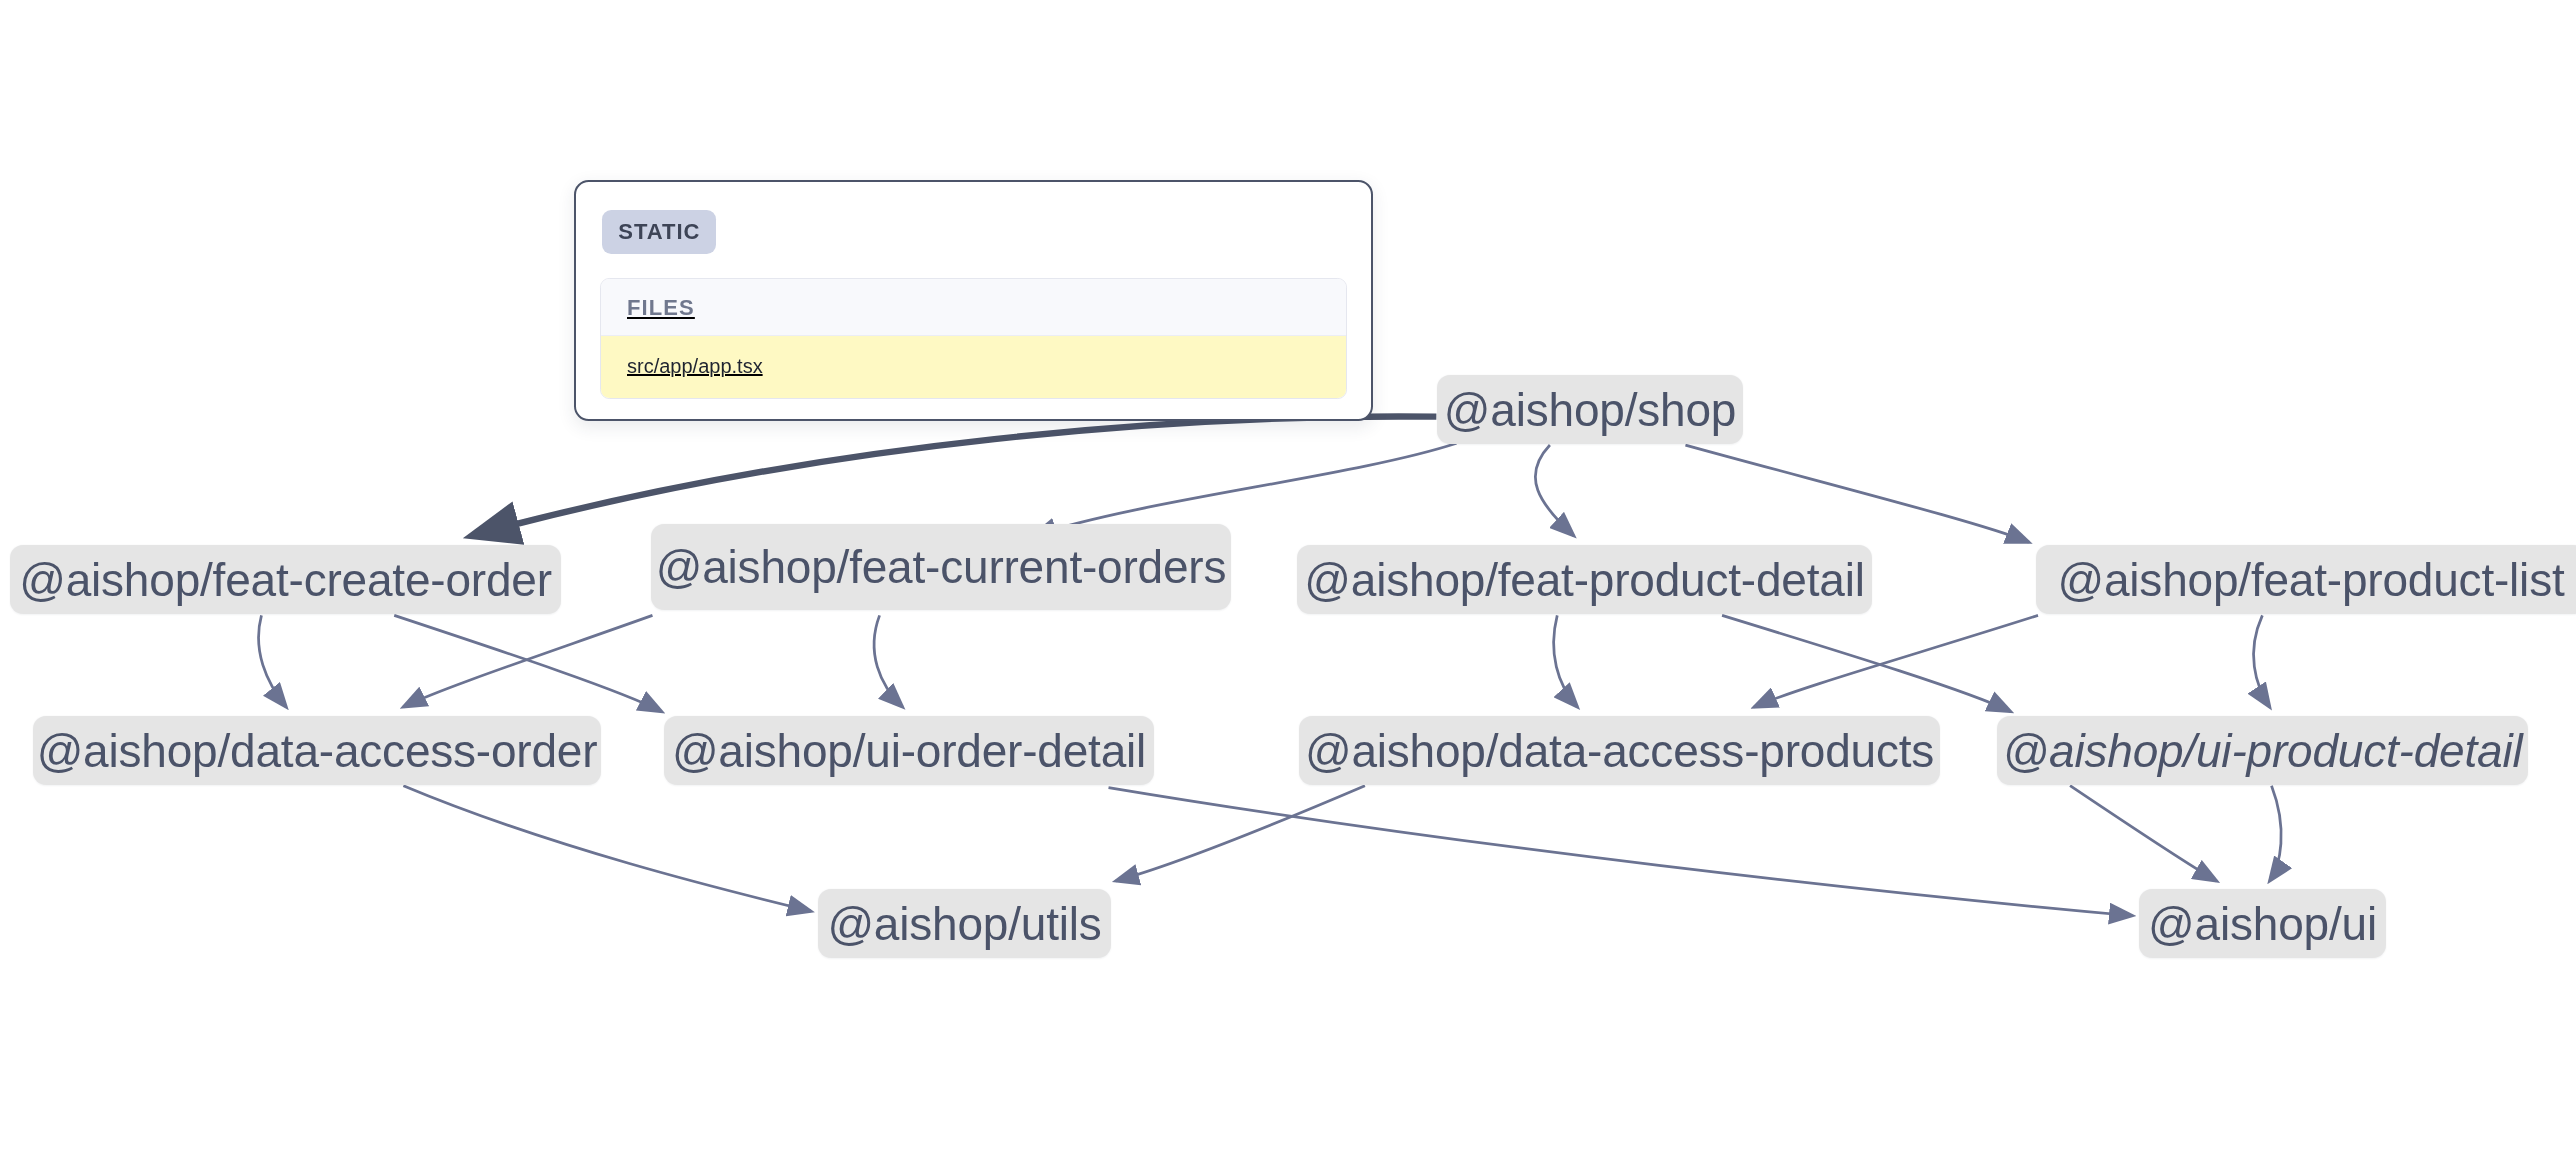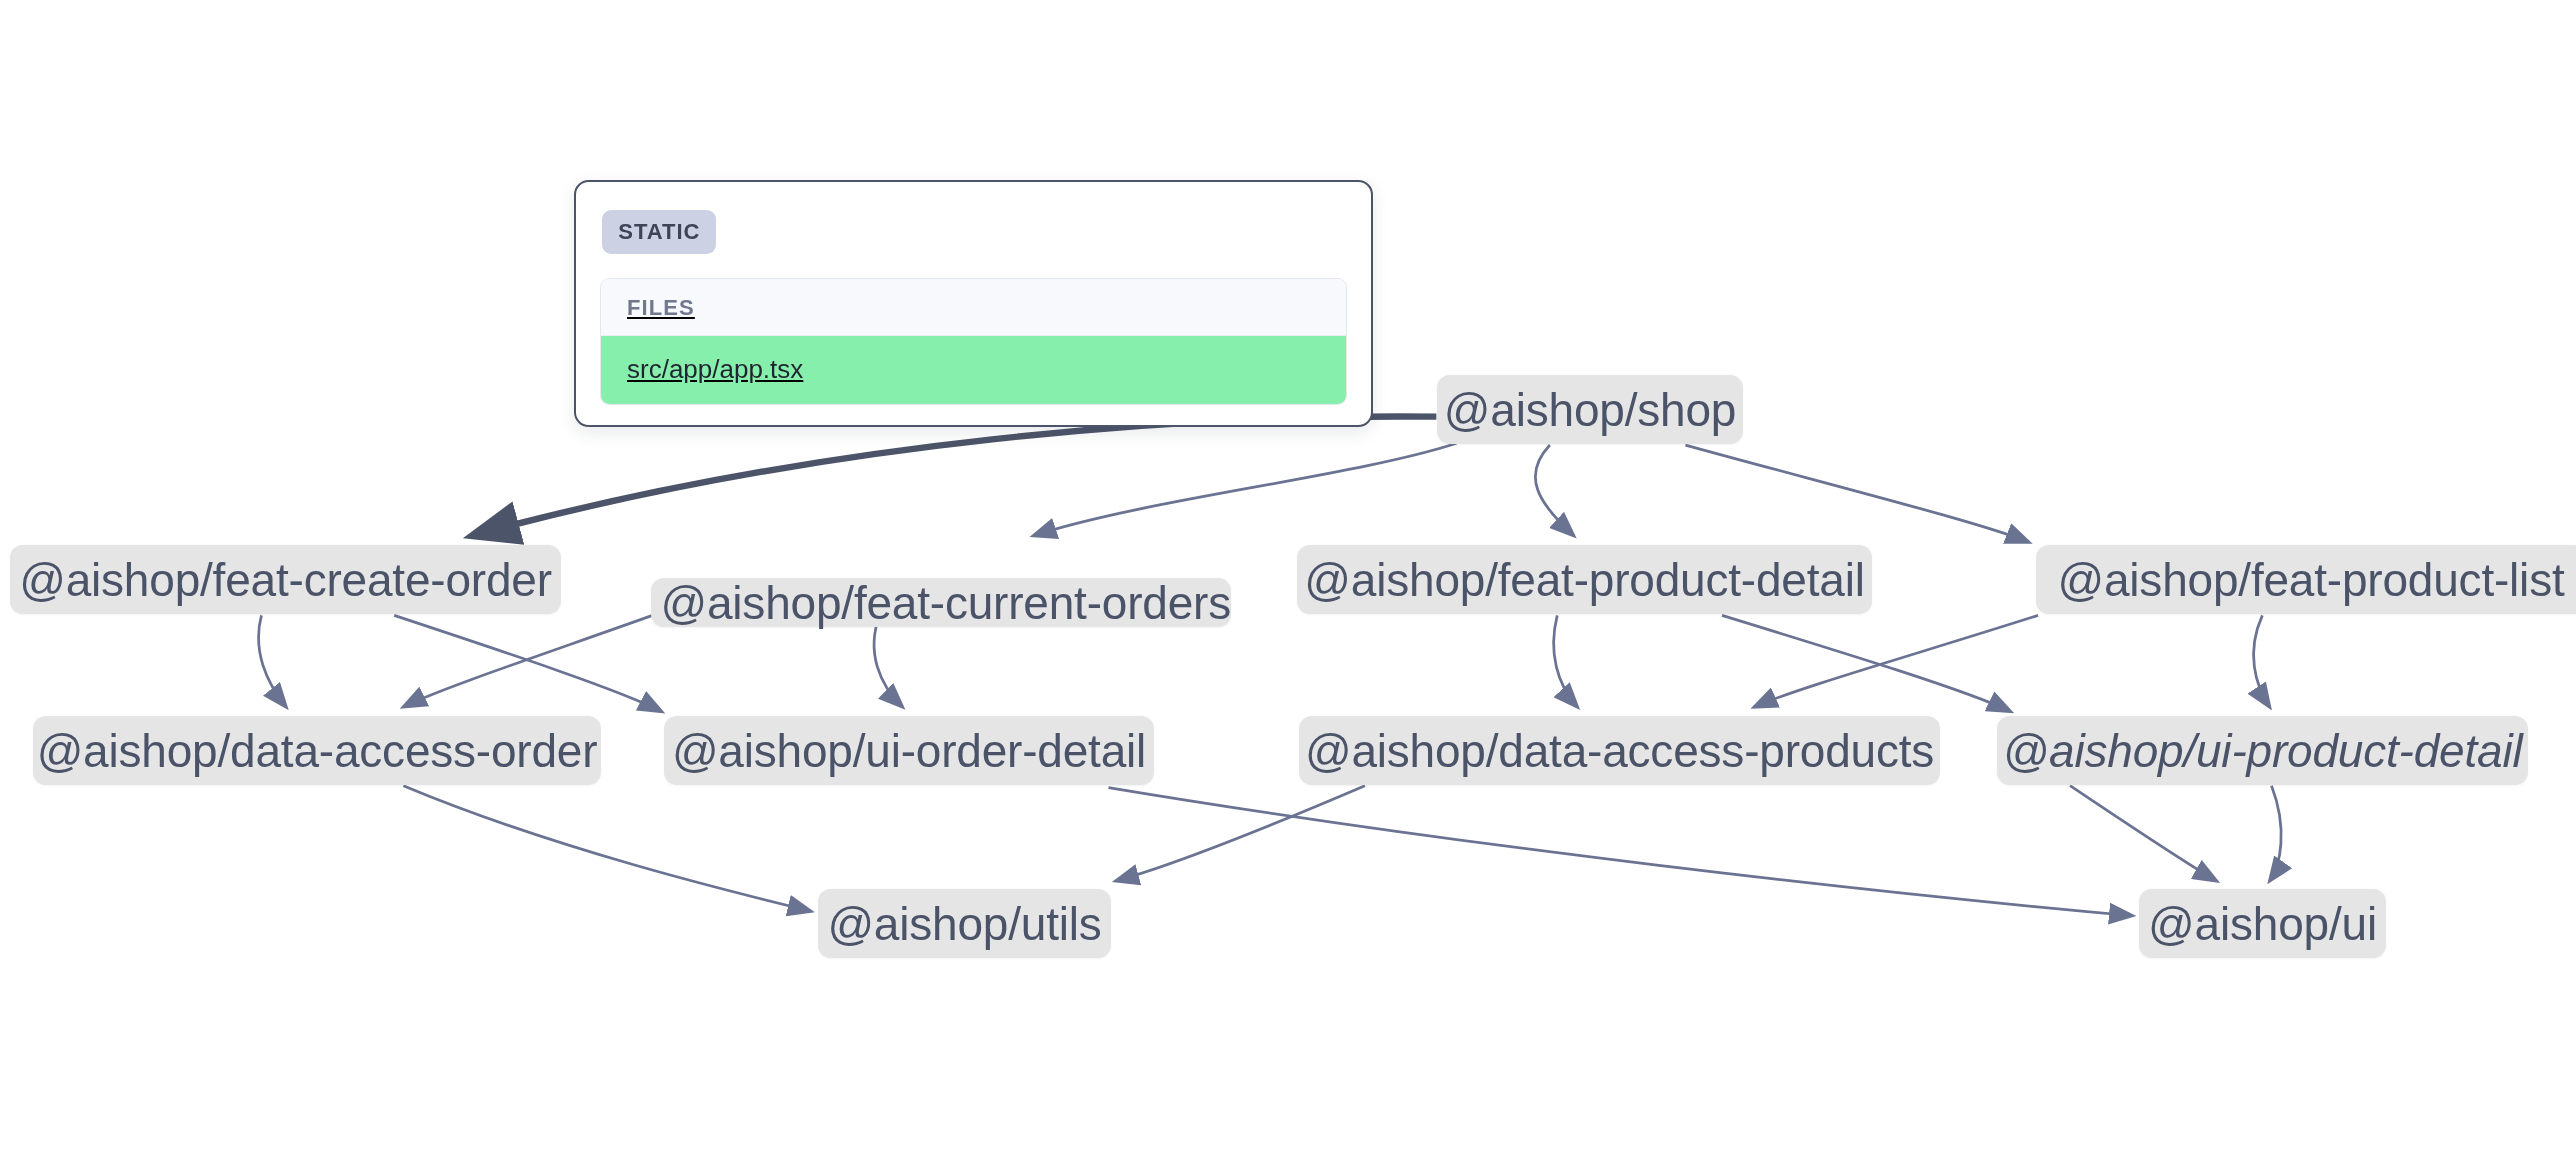--- a/index.html
+++ b/index.html
@@ -106,24 +106,24 @@
     color: #70788e;
     font-size: 22px;
     font-weight: bold;
     letter-spacing: 1.1px;
     padding: 18.3px 26px 16.5px 26px;
     line-height: 1;
   }
 
   .file-row {
     padding: 20px 26px 22px 26px;
-    font-size: 26px;
+    font-size: 20px;
     color: #1f2430;
     line-height: 1;
-    background: #86efac;
+    background: #fef9c3;
   }
 </style>
 </head>
 <body>
 
 <div id="graph-canvas">
 
   <svg id="edge-layer" viewBox="0 0 2812 1270" xmlns="http://www.w3.org/2000/svg">
     <defs>
       <marker id="arrow" markerWidth="10" markerHeight="8" refX="8.5" refY="4" orient="auto" markerUnits="strokeWidth">
@@ -173,21 +173,21 @@
   </svg>
 
   <div class="node" style="left:1437px;top:375px;width:306px;height:69px;">
     <span>@aishop/shop</span>
   </div>
 
   <div class="node" style="left:10px;top:545px;width:551px;height:69px;">
     <span>@aishop/feat-create-order</span>
   </div>
 
-  <div class="node" style="left:651px;top:578px;width:580px;height:49px;justify-content:flex-end;">
+  <div class="node" style="left:651px;top:524px;width:580px;height:86px;">
     <span>@aishop/feat-current-orders</span>
   </div>
 
   <div class="node" style="left:1297px;top:545px;width:575px;height:69px;">
     <span>@aishop/feat-product-detail</span>
   </div>
 
   <div class="node" style="left:2036px;top:545px;width:550px;height:69px;">
     <span>@aishop/feat-product-list</span>
   </div>

